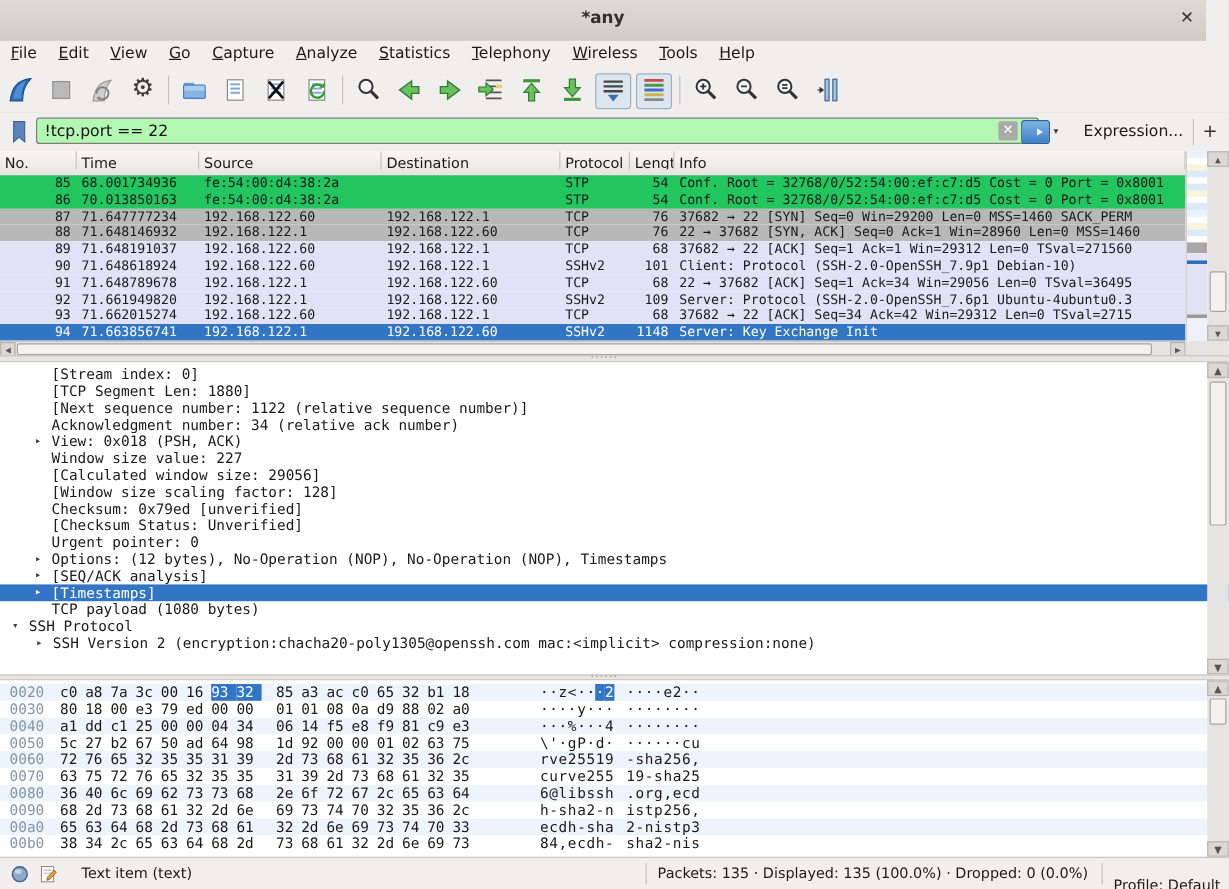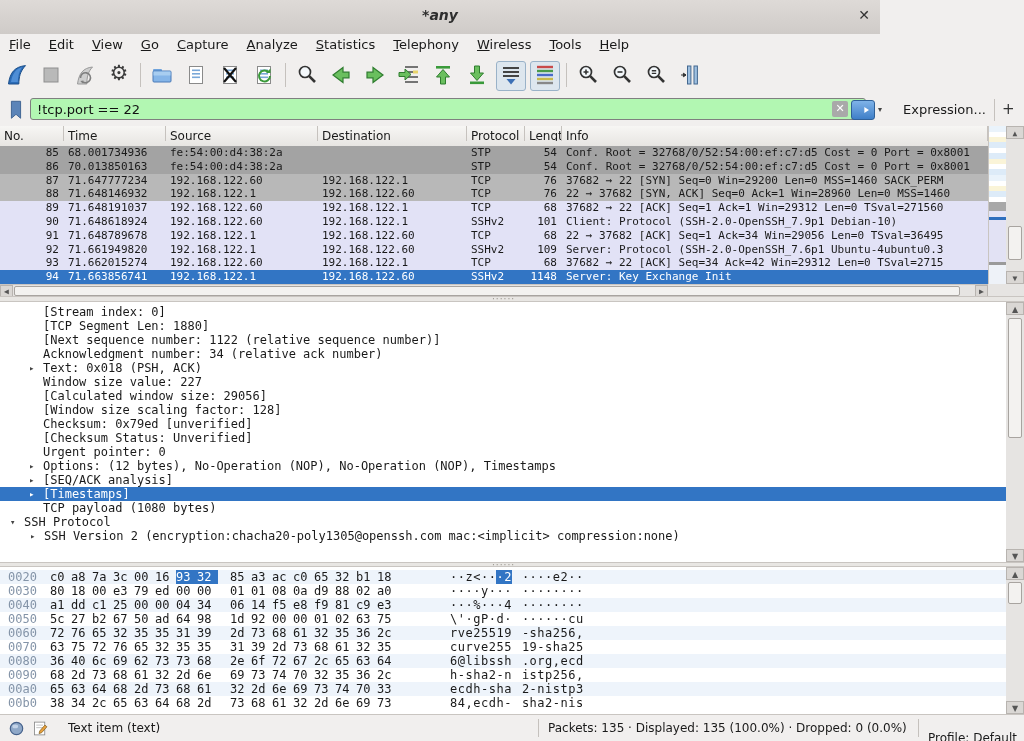--- a/index.html
+++ b/index.html
@@ -1,18 +1,18 @@
 <!DOCTYPE html>
 <html><head>
 <meta charset="utf-8">
 <style>
   html,body{margin:0;padding:0;background:#d6d2cf;overflow:hidden;}
   #win{position:relative;width:1024px;height:741px;background:#f1efee;font-family:"DejaVu Sans",sans-serif;color:#1a1a1a;}
   
-  #titlebar{position:absolute;left:0;top:0;width:880px;height:34px;background:linear-gradient(#dedad7,#cfcbc8);border-bottom:1px solid #b4b0ac;font-style:italic;}
+  #titlebar{position:absolute;left:0;top:0;width:1005px;height:34px;background:linear-gradient(#dedad7,#cfcbc8);border-bottom:1px solid #b4b0ac;}
   #title{position:absolute;left:0;right:0;top:7px;text-align:center;font-size:14px;font-weight:bold;color:#2e2e2e;}
   #close-x{position:absolute;right:10px;top:7px;font-size:14px;color:#333;cursor:default;}
   
   #menubar{position:absolute;left:0;top:34px;width:1024px;height:24px;background:#f1efee;font-size:13px;}
   .menu-item{display:inline-block;padding:3px 9px 0 9px;height:21px;color:#1a1a1a;}
   .menu-item::first-letter{text-decoration:underline;}
   
   #toolbar{position:absolute;left:0;top:58px;width:1024px;height:36px;background:#f1efee;border-bottom:1px solid #c9c5c1;}
   .tbtn{display:inline-block;width:28px;height:28px;margin:3px 2px 0 2px;vertical-align:top;border:1px solid transparent;border-radius:3px;text-align:center;}
   .tbtn svg{width:24px;height:24px;margin-top:1px;}
@@ -30,21 +30,21 @@
   #add-filter-btn{position:absolute;left:1002px;top:6px;font-size:15px;color:#333;}
   #filter-vsep{position:absolute;left:994px;top:5px;width:1px;height:22px;background:#c5c1bd;}
   
   #plist{position:absolute;left:0;top:126px;width:1024px;height:170px;background:#fff;font-family:"DejaVu Sans Mono",monospace;font-size:11px;}
   #plist-header{position:absolute;left:0;top:0;height:20px;width:988px;background:linear-gradient(#f7f6f4,#e7e5e2);border-bottom:1px solid #bdb9b5;white-space:nowrap;overflow:hidden;}
   .hcell{display:inline-block;height:15px;padding-top:3px;border-right:1px solid #c6c2be;font-family:"DejaVu Sans",sans-serif;font-size:12px;padding-left:4px;box-sizing:border-box;overflow:hidden;vertical-align:top;}
   #plist-rows{position:absolute;left:0;top:20px;width:988px;height:138px;overflow:hidden;}
   .prow{height:13.8px;line-height:13.8px;white-space:nowrap;overflow:hidden;}
   .pcell{display:inline-block;overflow:hidden;vertical-align:top;box-sizing:border-box;padding-left:4px;}
   .pcell.num{text-align:right;padding-right:5px;padding-left:0;}
-  .prow.white{background:#a3a3a3;}
+  .prow.white{background:#22c55e;}
   .prow.gray{background:#b8b8b8;}
   .prow.lav{background:#e2e2f6;}
   .prow.sel{background:#3275c4;color:#fff;}
   
   #minimap{position:absolute;left:988px;top:0;width:17px;height:158px;overflow:hidden;border-left:1px solid #c9c5c1;}
   .sb{position:absolute;background:#e6e4e2;}
   .sb-arrow{position:absolute;width:100%;text-align:center;color:#555;font-size:8px;line-height:13px;background:#dad7d4;border:1px solid #b8b4b0;box-sizing:border-box;}
   .sb-thumb{position:absolute;background:#f3f2f0;border:1px solid #a8a4a0;border-radius:2px;box-sizing:border-box;}
   #vscroll-list{left:1006px;top:0;width:18px;height:158px;}
   #hscroll-list{position:absolute;left:0;top:158px;width:988px;height:12px;background:#e6e4e2;border-top:1px solid #c9c5c1;}
@@ -250,21 +250,21 @@
   <div class="splitter" style="top:296px;height:6px;">
       <span class="dots">······</span>
     </div>
 
   <div id="details">
       <div style="height: 3px;"></div>
       <div class="dline"><span style="padding-left: 43px; display: inline-block;">[Stream index: 0]</span></div>
       <div class="dline"><span style="padding-left: 43px; display: inline-block;">[TCP Segment Len: 1880]</span></div>
       <div class="dline"><span style="padding-left: 43px; display: inline-block;">[Next sequence number: 1122    (relative sequence number)]</span></div>
       <div class="dline"><span style="padding-left: 43px; display: inline-block;">Acknowledgment number: 34    (relative ack number)</span></div>
-      <div class="dline"><span class="darr" style="left: 29px;">▸</span><span style="padding-left: 43px; display: inline-block;">Text: 0x018 (PSH, ACK)</span></div>
+      <div class="dline"><span class="darr" style="left: 29px;">▸</span><span style="padding-left: 43px; display: inline-block;">View: 0x018 (PSH, ACK)</span></div>
       <div class="dline"><span style="padding-left: 43px; display: inline-block;">Window size value: 227</span></div>
       <div class="dline"><span style="padding-left: 43px; display: inline-block;">[Calculated window size: 29056]</span></div>
       <div class="dline"><span style="padding-left: 43px; display: inline-block;">[Window size scaling factor: 128]</span></div>
       <div class="dline"><span style="padding-left: 43px; display: inline-block;">Checksum: 0x79ed [unverified]</span></div>
       <div class="dline"><span style="padding-left: 43px; display: inline-block;">[Checksum Status: Unverified]</span></div>
       <div class="dline"><span style="padding-left: 43px; display: inline-block;">Urgent pointer: 0</span></div>
       <div class="dline"><span class="darr" style="left: 29px;">▸</span><span style="padding-left: 43px; display: inline-block;">Options: (12 bytes), No-Operation (NOP), No-Operation (NOP), Timestamps</span></div>
       <div class="dline"><span class="darr" style="left: 29px;">▸</span><span style="padding-left: 43px; display: inline-block;">[SEQ/ACK analysis]</span></div>
       <div class="dline sel"><span class="darr" style="left: 29px;">▸</span><span style="padding-left: 43px; display: inline-block;">[Timestamps]</span></div>
       <div class="dline"><span style="padding-left: 43px; display: inline-block;">TCP payload (1080 bytes)</span></div>

